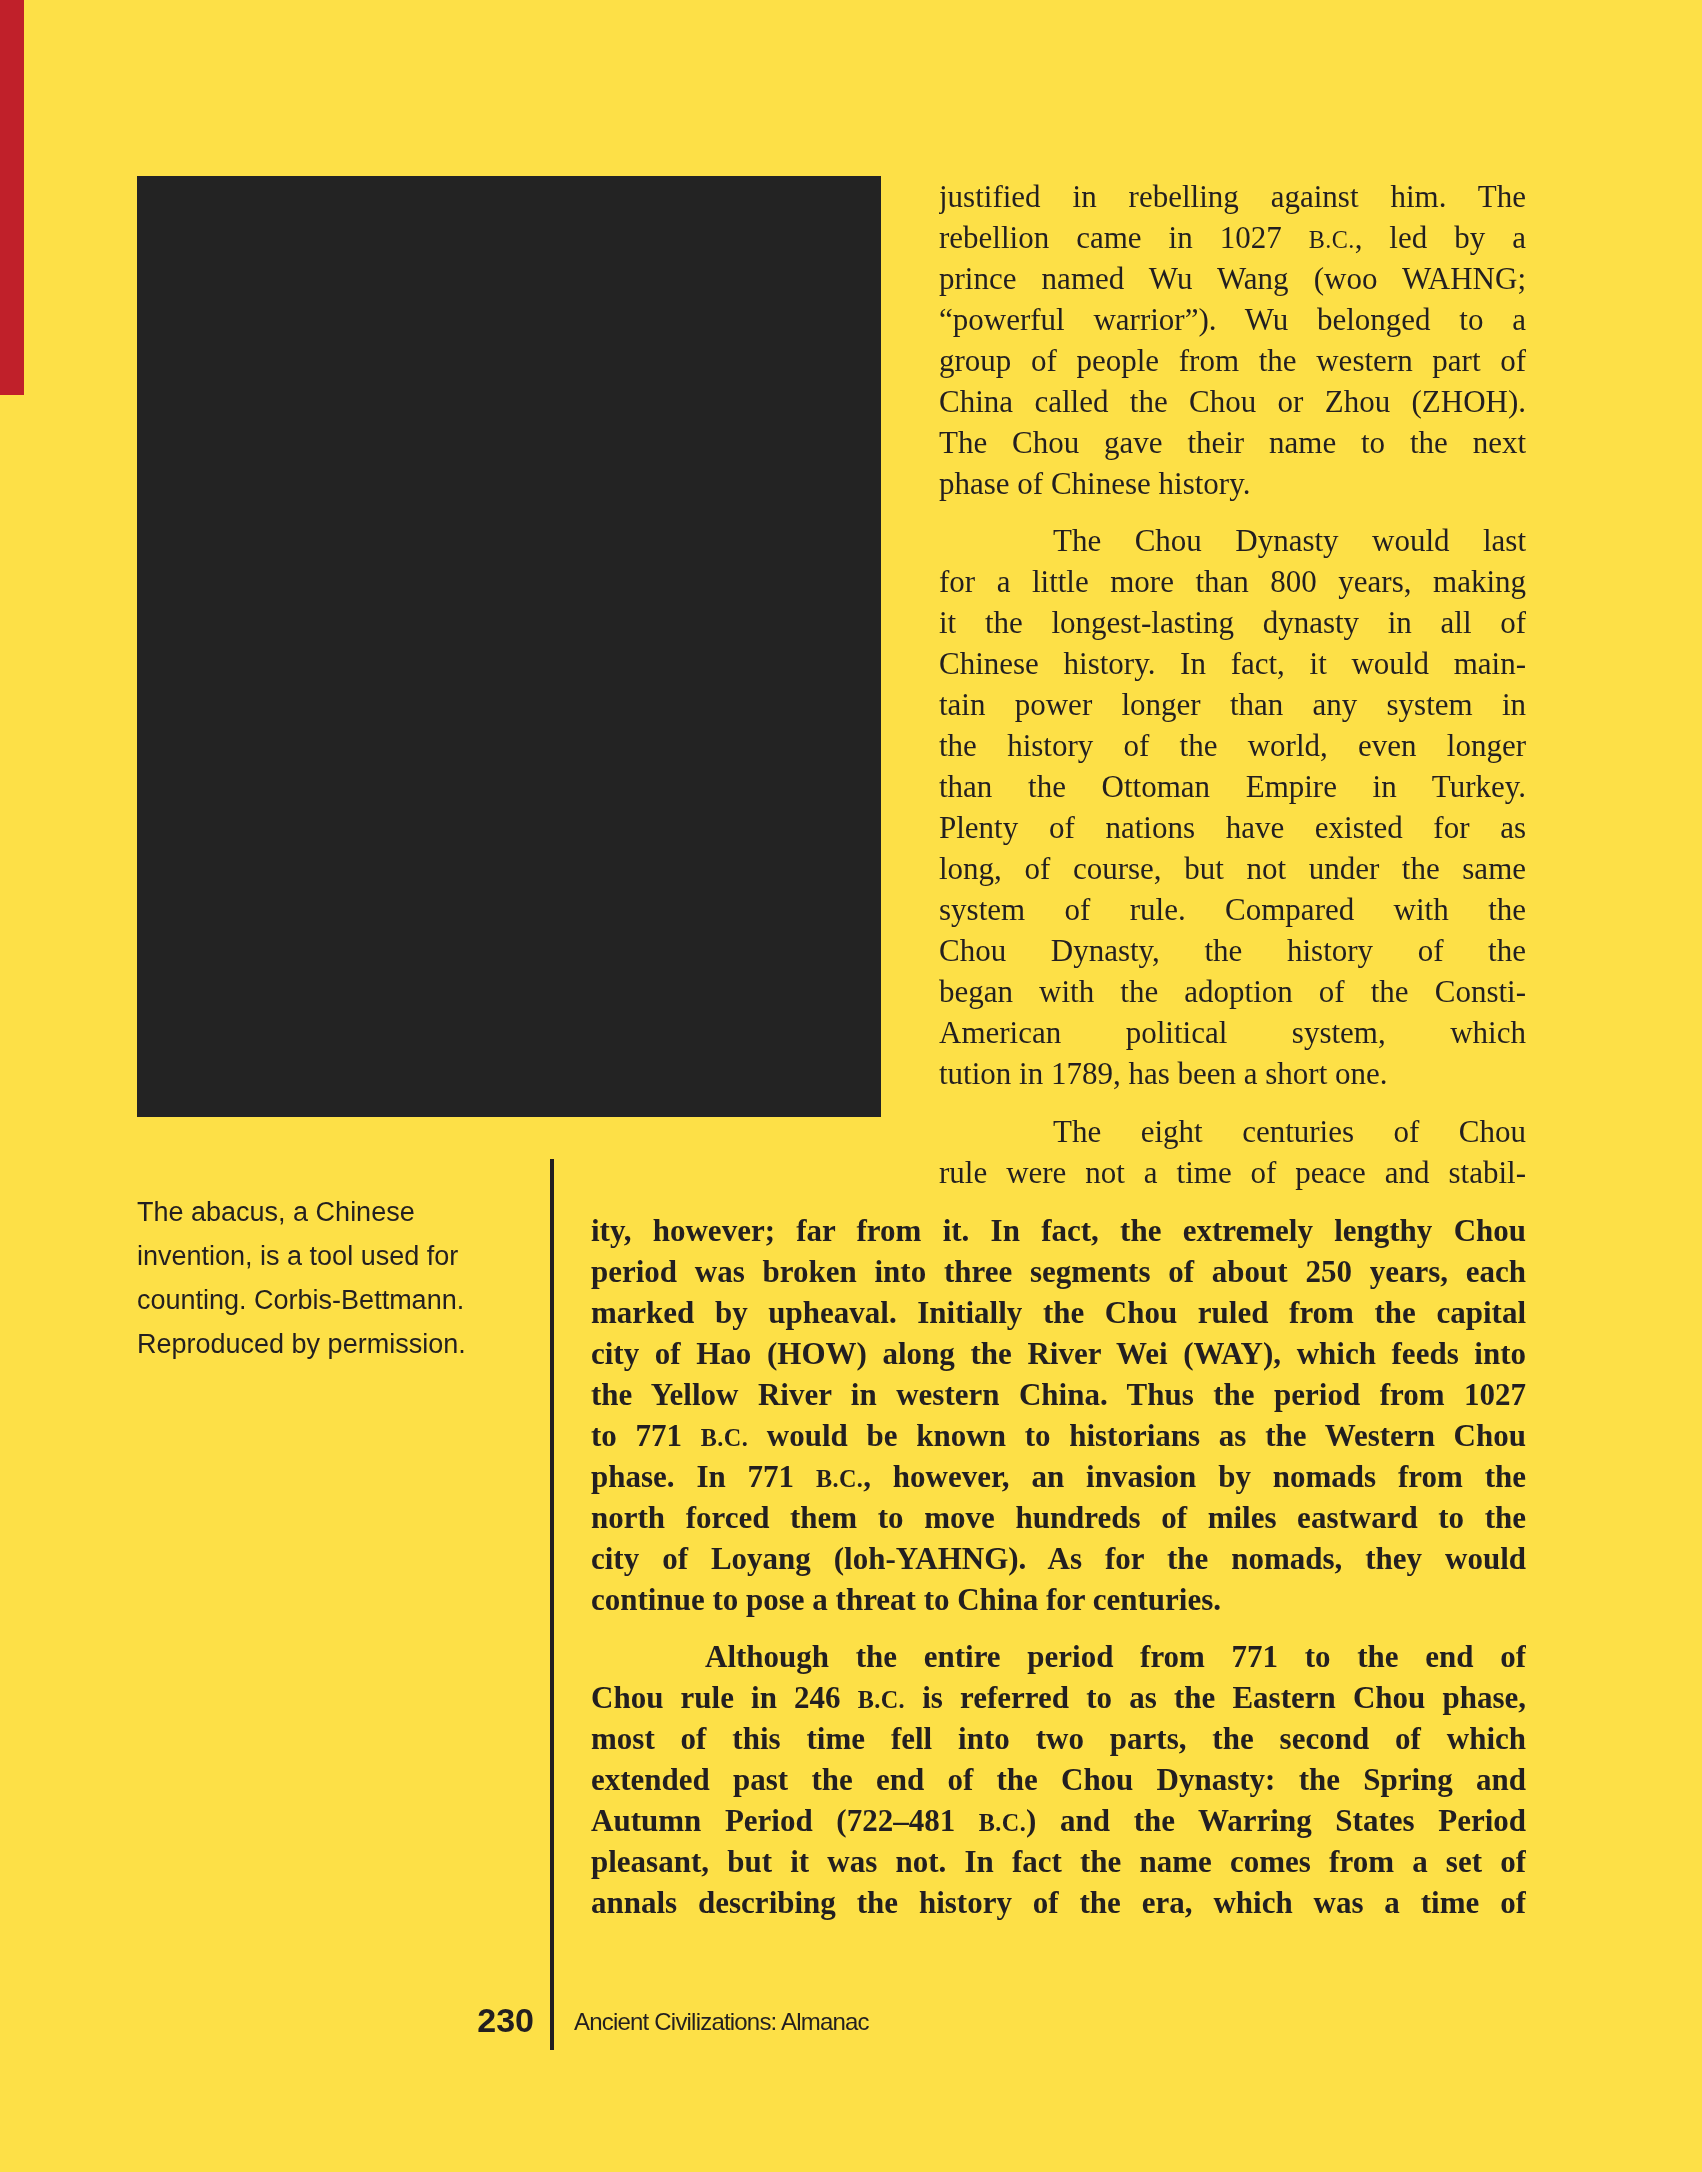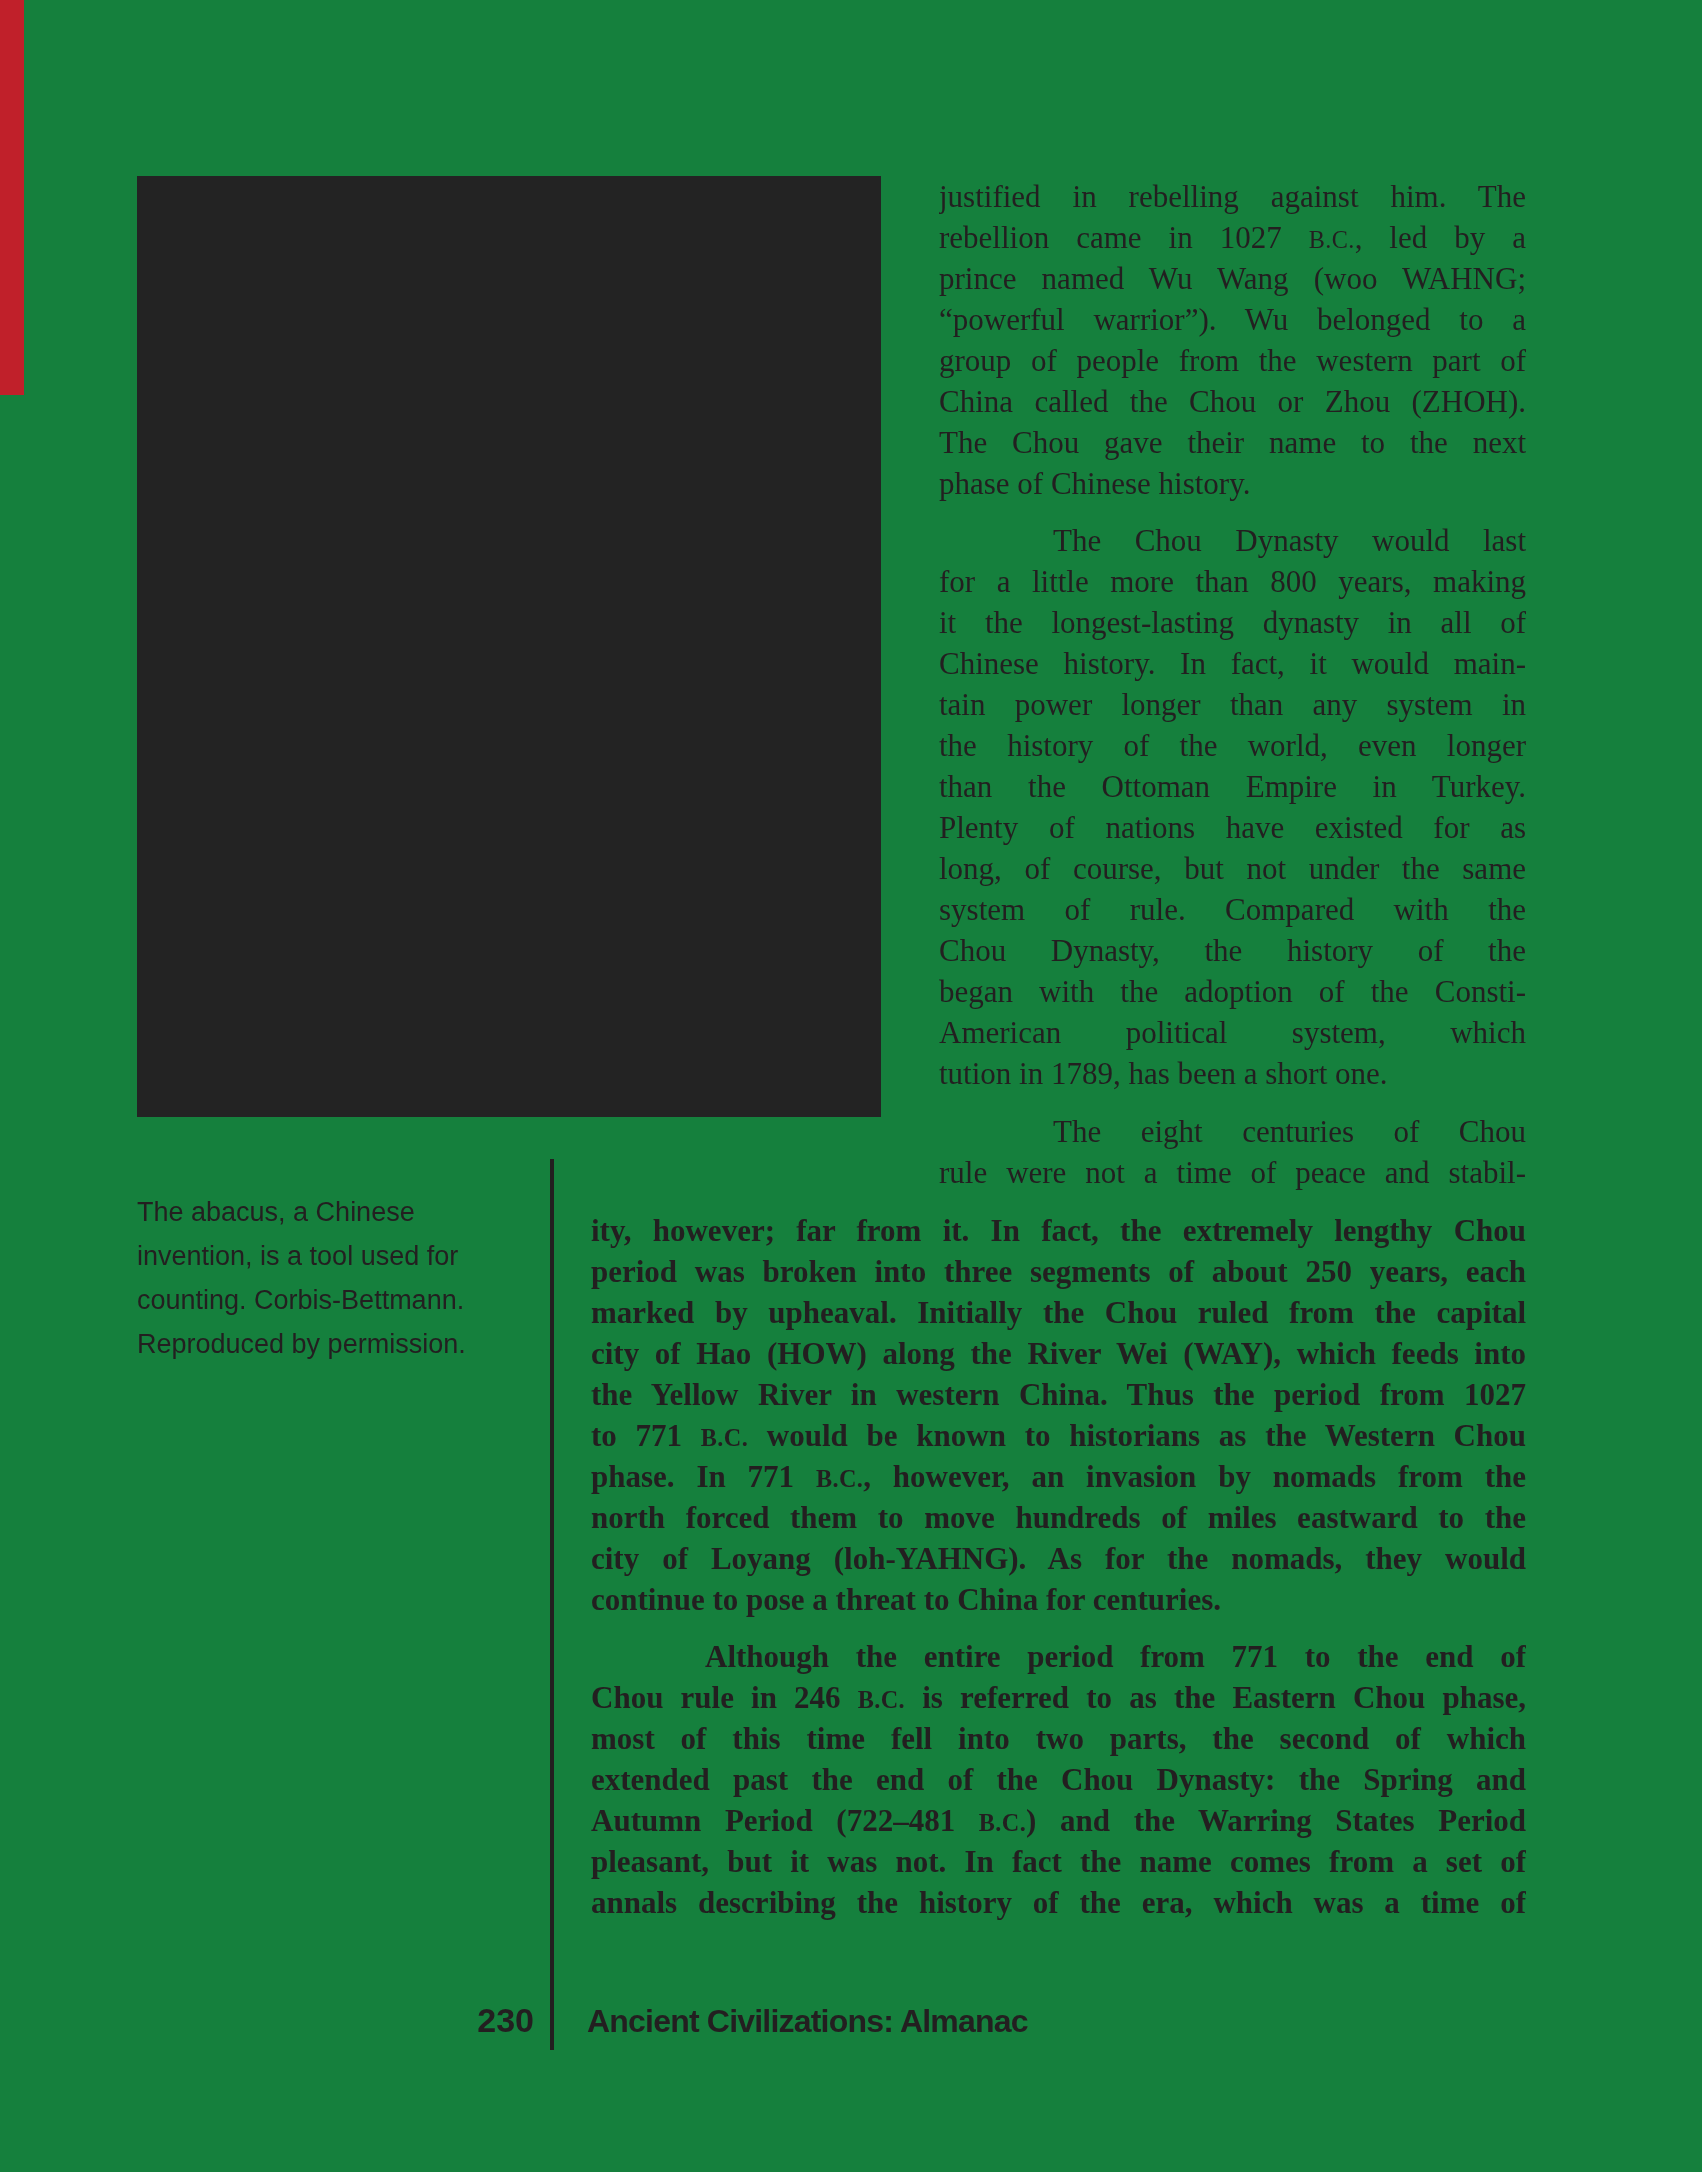--- a/index.html
+++ b/index.html
@@ -1,19 +1,19 @@
 <!DOCTYPE html>
 <html style="font-size:12.5px"><head>
 <meta charset="utf-8">
 <style>
   html,body{margin:0;padding:0;background:#e8e8e8;}
   #page{
     position:relative;
     width:1703px;height:2172px;
-    background:#15803d;
+    background:#fde047;
     font-family:"Liberation Serif", serif;
     color:#231f20;
     overflow:hidden;
   }
   .red-tab{position:absolute;left:0;top:0;width:23.5px;height:395px;}
   .photo{position:absolute;left:137px;top:176px;width:744px;height:941px;}
   .col-narrow{position:absolute;left:939px;top:176px;width:587px;}
   .col-wide{position:absolute;left:591px;top:1210px;width:935px;font-weight:bold;}
   .bline{
     height:41px;line-height:41px;font-size:31px;
@@ -34,23 +34,23 @@
   .cap-line .b{font-weight:normal;font-style:normal;}
   .cap-line .i{font-weight:normal;}
   .vrule{position:absolute;left:550px;top:1159px;width:3.9px;height:891px;}
   .footer-num{
     position:absolute;left:420px;top:2001px;width:114px;
     text-align:right;
     font-family:"Liberation Sans", sans-serif;
     font-weight:bold;font-size:34px;line-height:39px;
   }
   .footer-title{
-    position:absolute;left:587px;top:2002px;width:705px;
+    position:absolute;left:574px;top:2002px;width:705px;
     font-family:"Liberation Sans", sans-serif;
-    font-weight:bold;font-size:32px;line-height:39px;
+    font-weight:normal;font-size:24px;line-height:39px;
     letter-spacing:-0.8px;
   }
 </style>
 </head>
 <body>
 
 <div id="page">
 
   <div class="red-tab" style="background: rgb(192, 32, 42);"></div>
 

